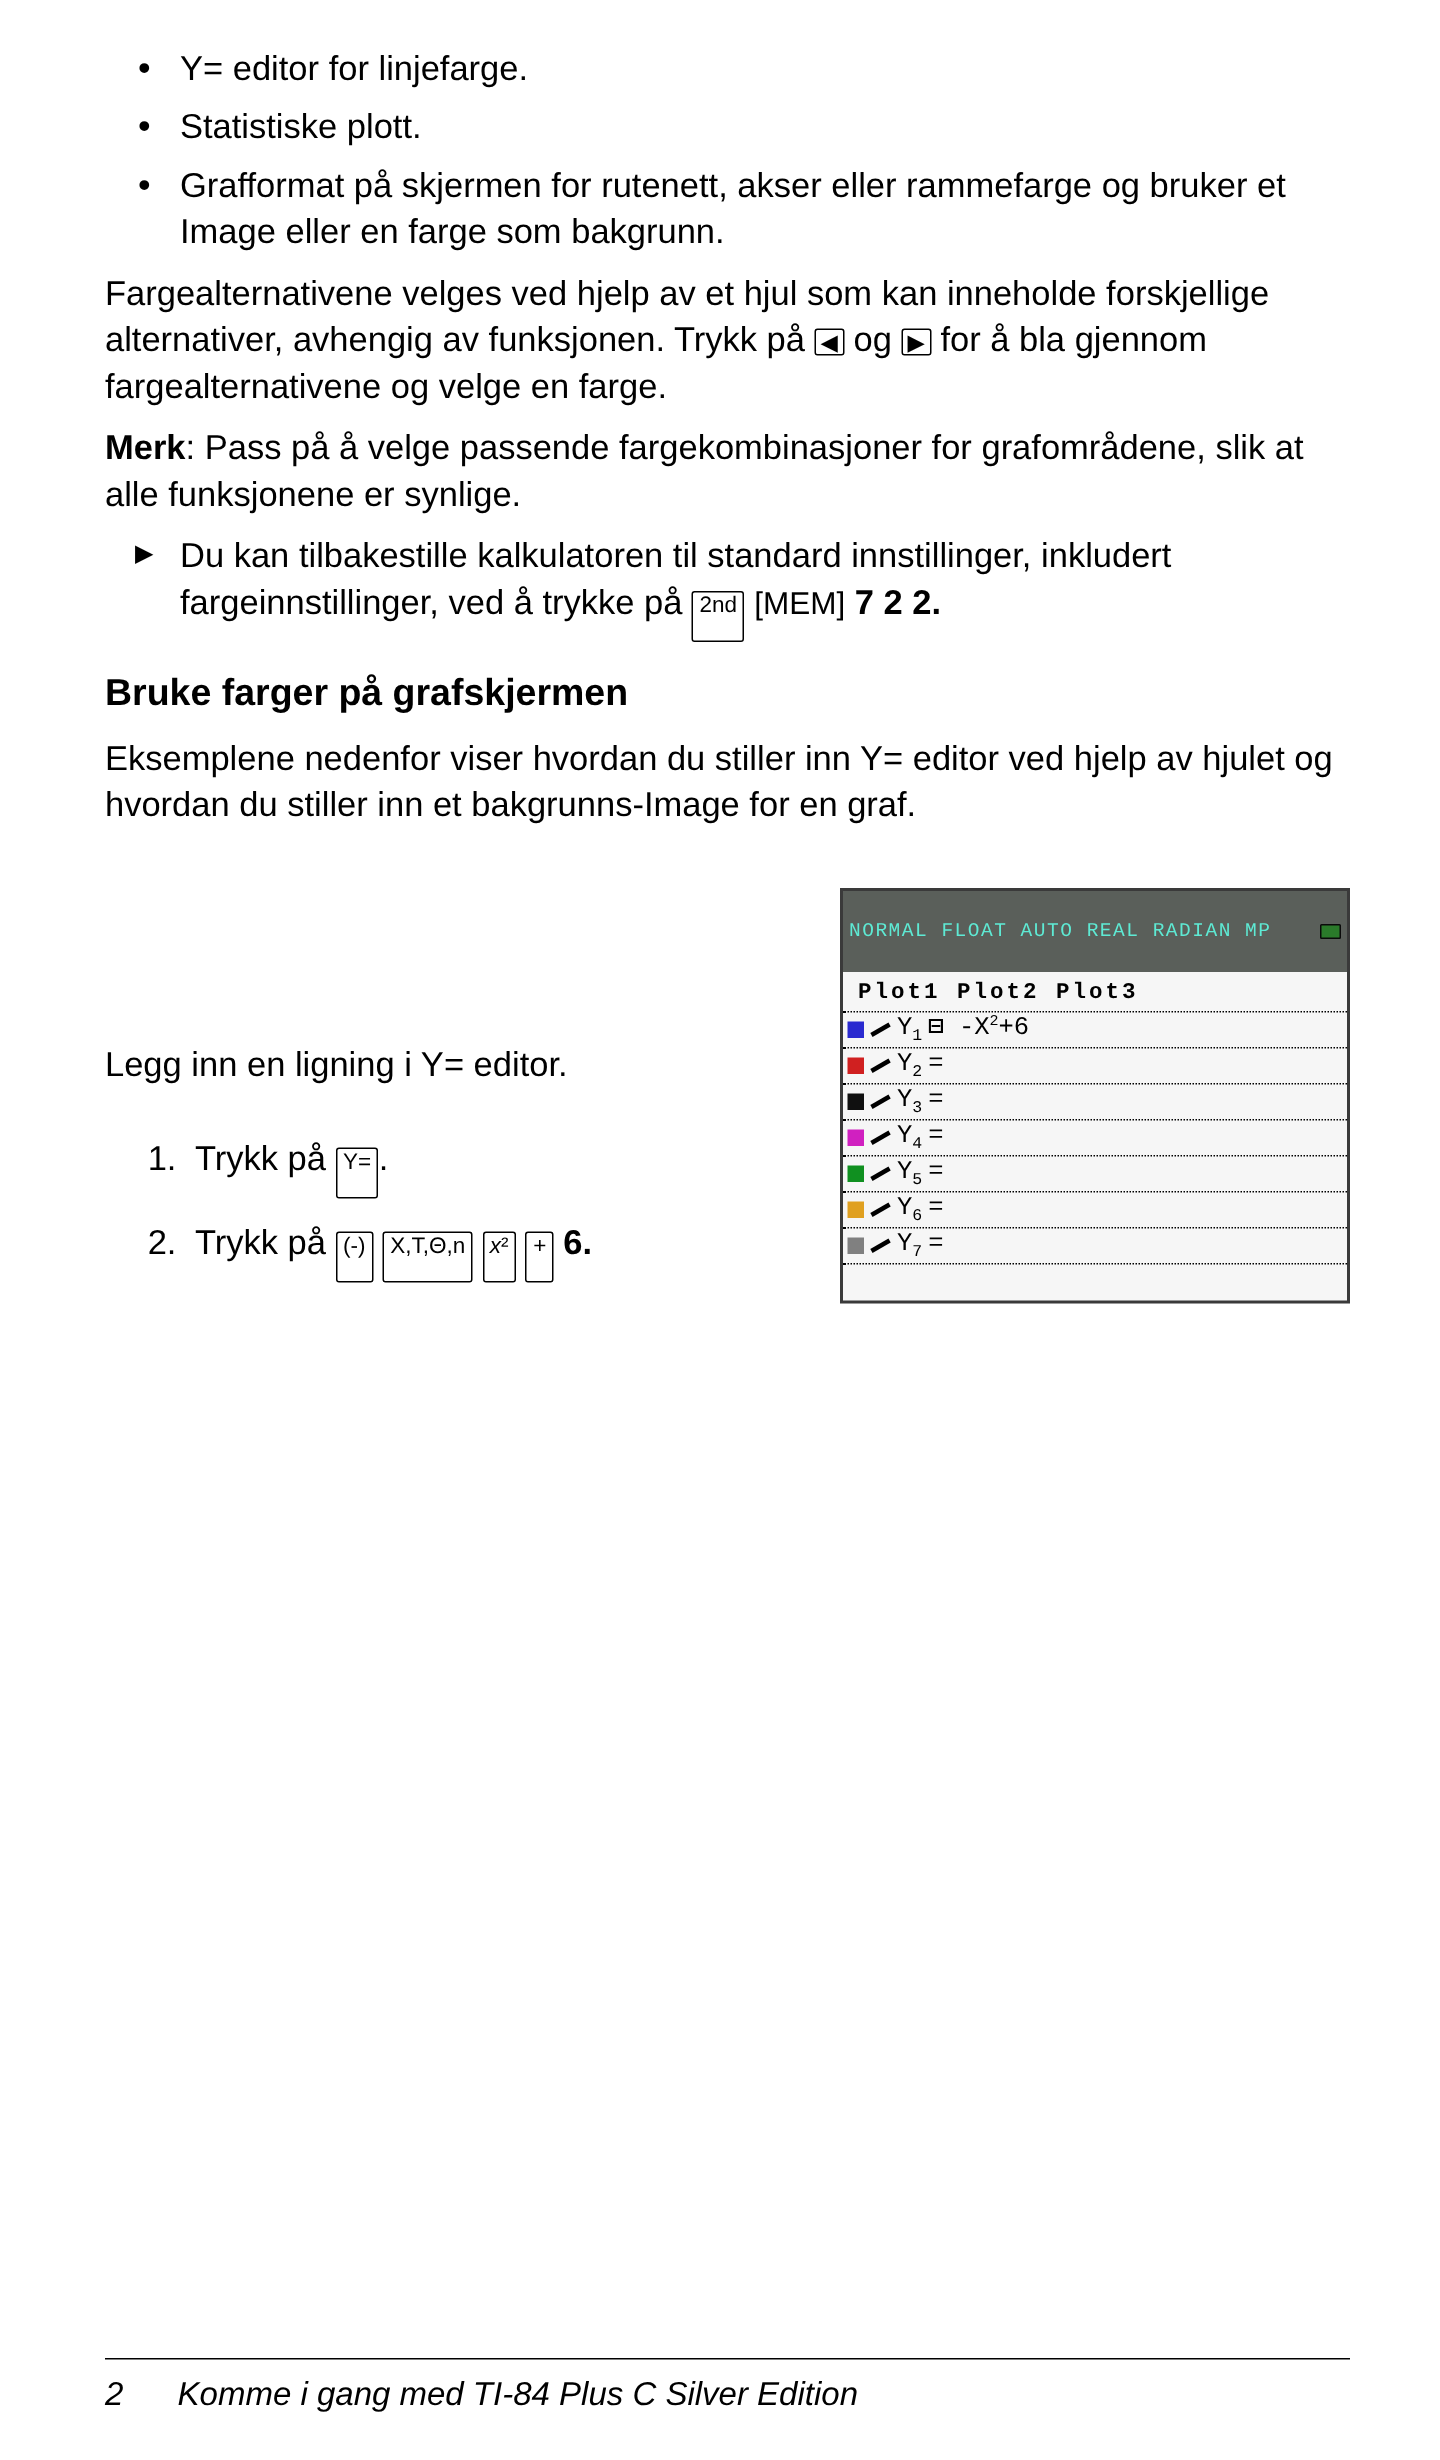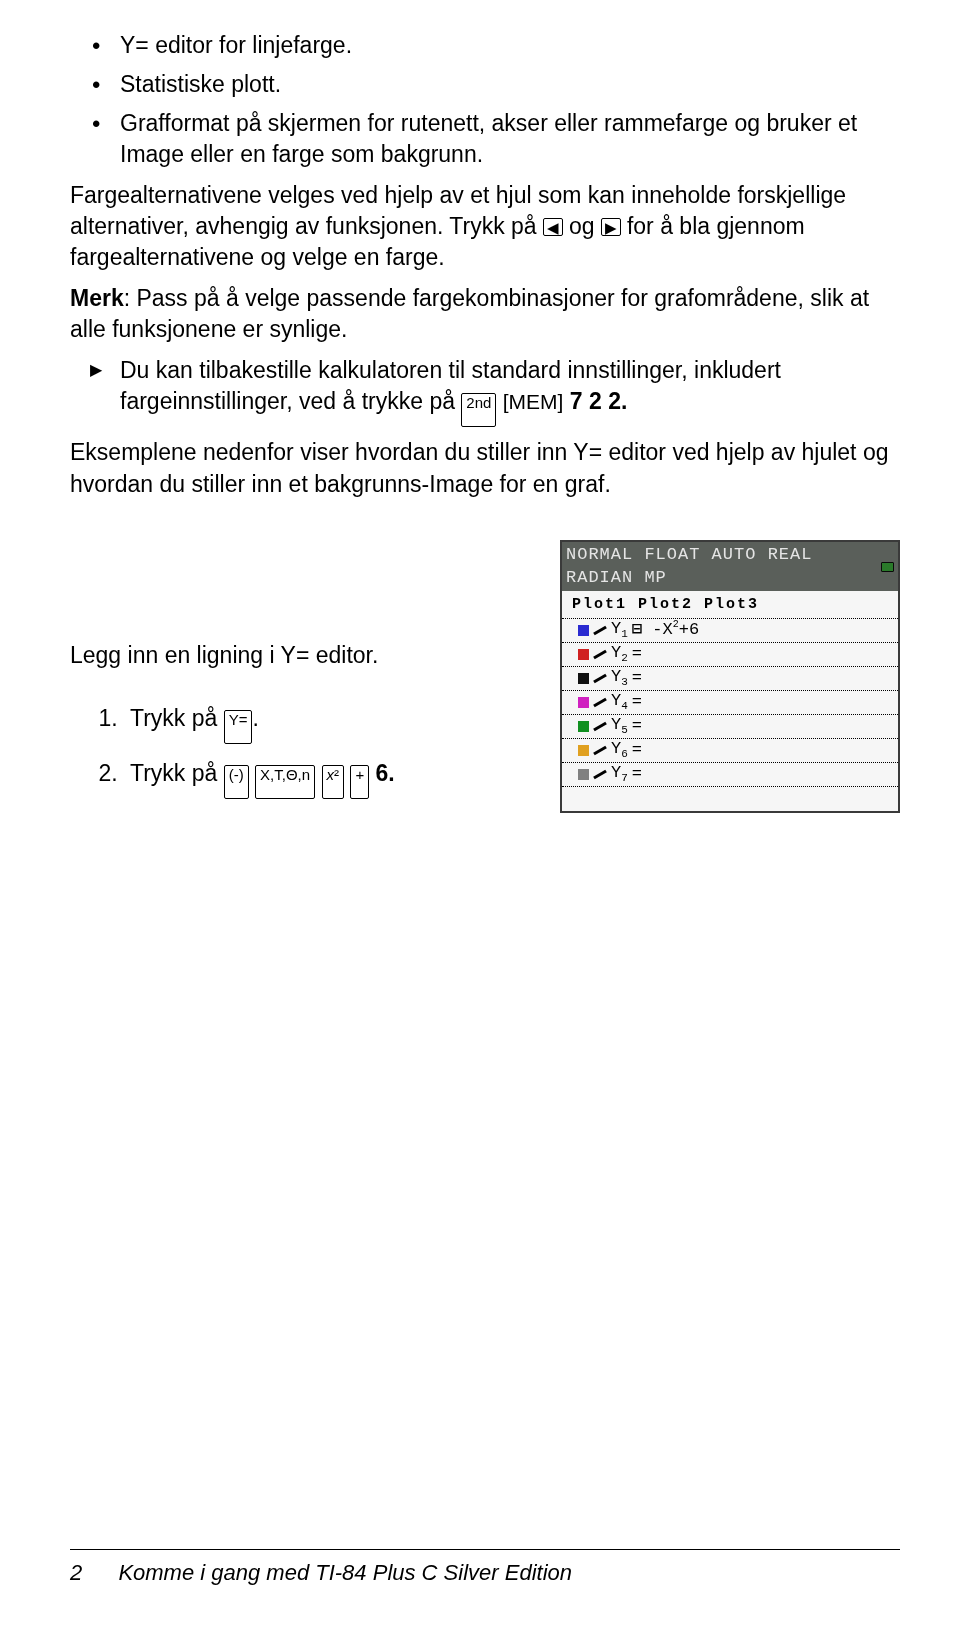--- a/index.html
+++ b/index.html
@@ -89,43 +89,43 @@
   }
   .calc {
     width: 340px;
     border: 2px solid #3a3a3a;
     background: #f6f6f6;
     font-family: "Courier New", monospace;
     font-size: 15px;
   }
   .calc-header {
     background: #5a5f5a;
-    color: #e5e5e5;
-    font-size: 17px;
+    color: #5eead4;
+    font-size: 13px;
     letter-spacing: 1px;
-    padding: 2px 4px;
+    padding: 18px 4px;
     display: flex;
     justify-content: space-between;
     align-items: center;
   }
   .bat {
     width: 14px; height: 10px;
     background: #2a7a2a;
     border: 1px solid #0a0a0a;
     border-radius: 1px;
   }
   .calc-plots {
     padding: 4px 10px 2px 10px;
     font-weight: bold;
     font-size: 15px;
     letter-spacing: 2px;
     border-bottom: 1.5px dotted #000;
   }
   .calc-row {
-    padding: 0 16px;
+    padding: 0 3px;
     display: flex;
     align-items: center;
     gap: 4px;
     font-size: 17px;
     border-bottom: 1.5px dotted #000;
     height: 24px;
   }
   .sq {
     width: 11px; height: 11px;
     display: inline-block;
@@ -133,21 +133,21 @@
   }
   .ln {
     width: 14px; height: 3px;
     background: #000;
     transform: rotate(-30deg);
     display: inline-block;
     flex-shrink: 0;
   }
   .footer {
     position: absolute;
-    bottom: 52px;
+    bottom: 29px;
     left: 70px;
     right: 60px;
     border-top: 1px solid #000;
     padding-top: 8px;
     font-style: italic;
     font-size: 22px;
   }
   .footer .pn {
     font-style: italic;
     margin-right: 30px;
@@ -172,20 +172,21 @@
     <strong>Merk</strong><span>: Pass på å velge passende fargekombinasjoner for grafområdene, slik at alle funksjonene er synlige.</span>
   </p>
 
   <ul class="tri-list">
     <li>
       <span>Du kan tilbakestille kalkulatoren til standard innstillinger, inkludert fargeinnstillinger, ved å trykke på </span><span class="keybox">2nd</span>
       <span class="bracketkey">[MEM]</span><strong> 7 2 2.</strong>
     </li>
   </ul>
 
+  <h2 class="section">Bruke farger på grafskjermen</h2>
   <p class="para">Eksemplene nedenfor viser hvordan du stiller inn Y= editor ved hjelp av hjulet og hvordan du stiller inn et bakgrunns-Image for en graf.</p>
 
   <div class="two-col">
     <div class="left-col">
       <p>Legg inn en ligning i Y= editor.</p>
       <ol class="steps">
         <li>
           <span>Trykk på </span><span class="keybox">Y=</span><span>.</span>
         </li>
         <li>

